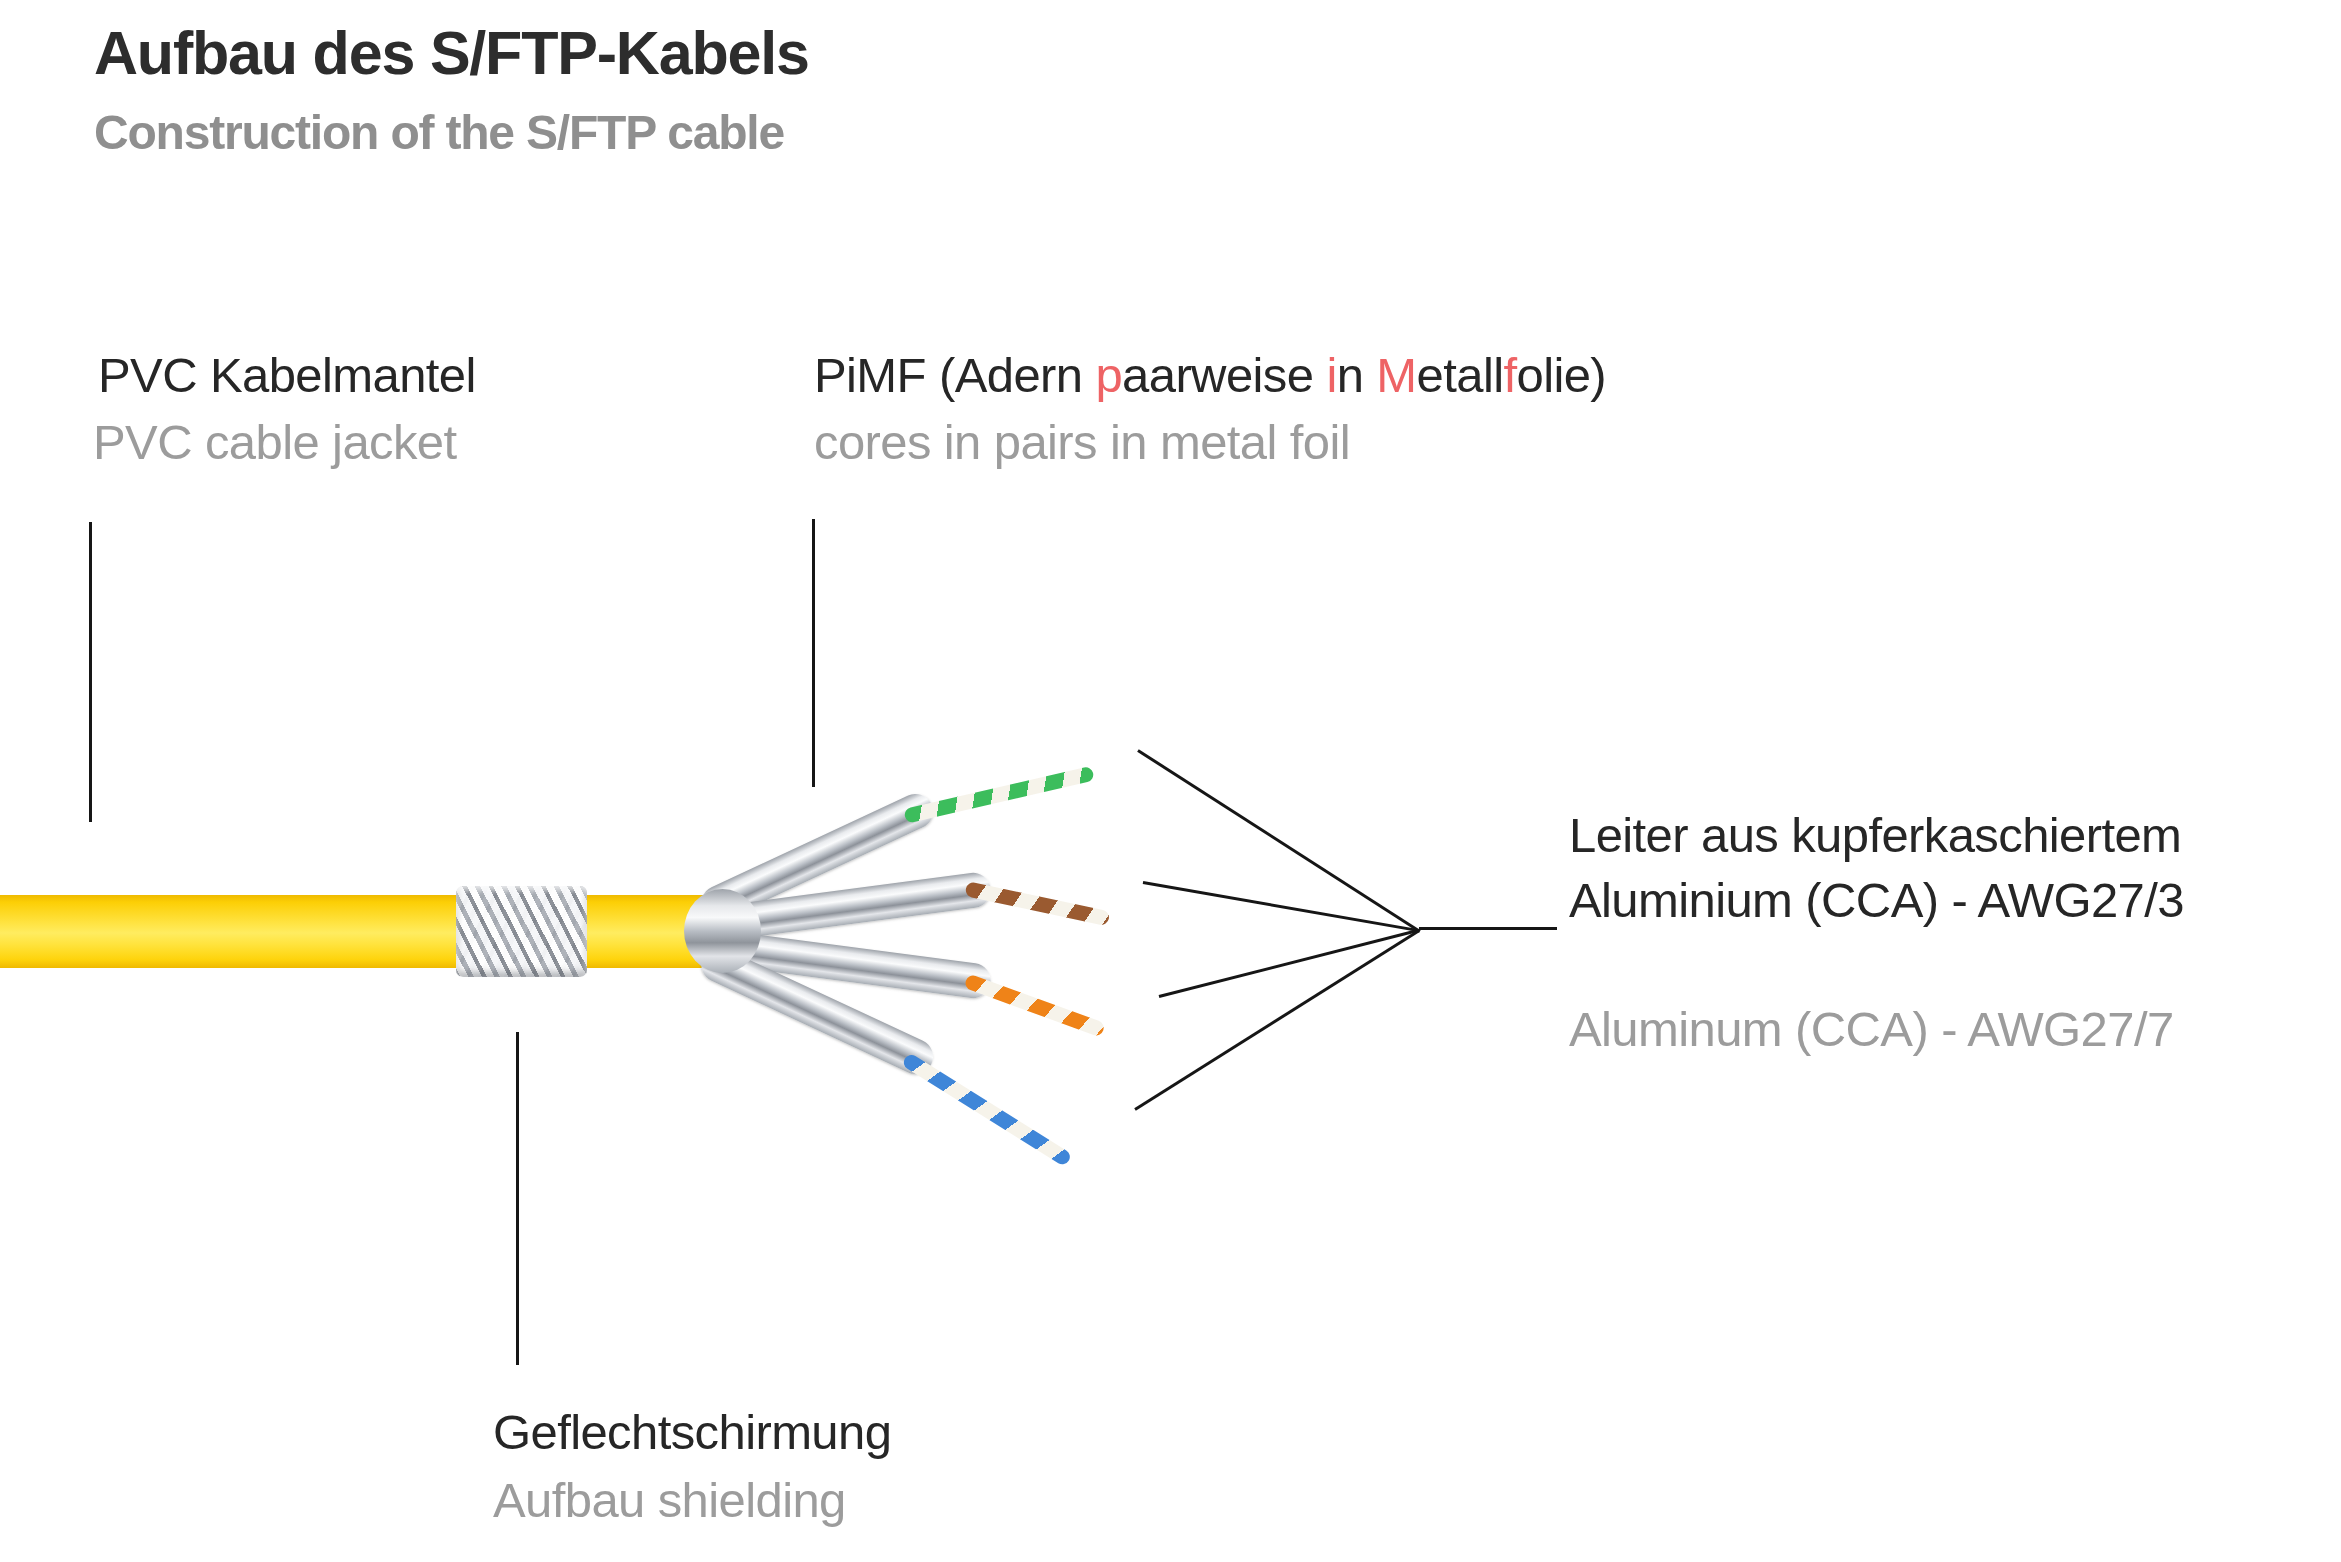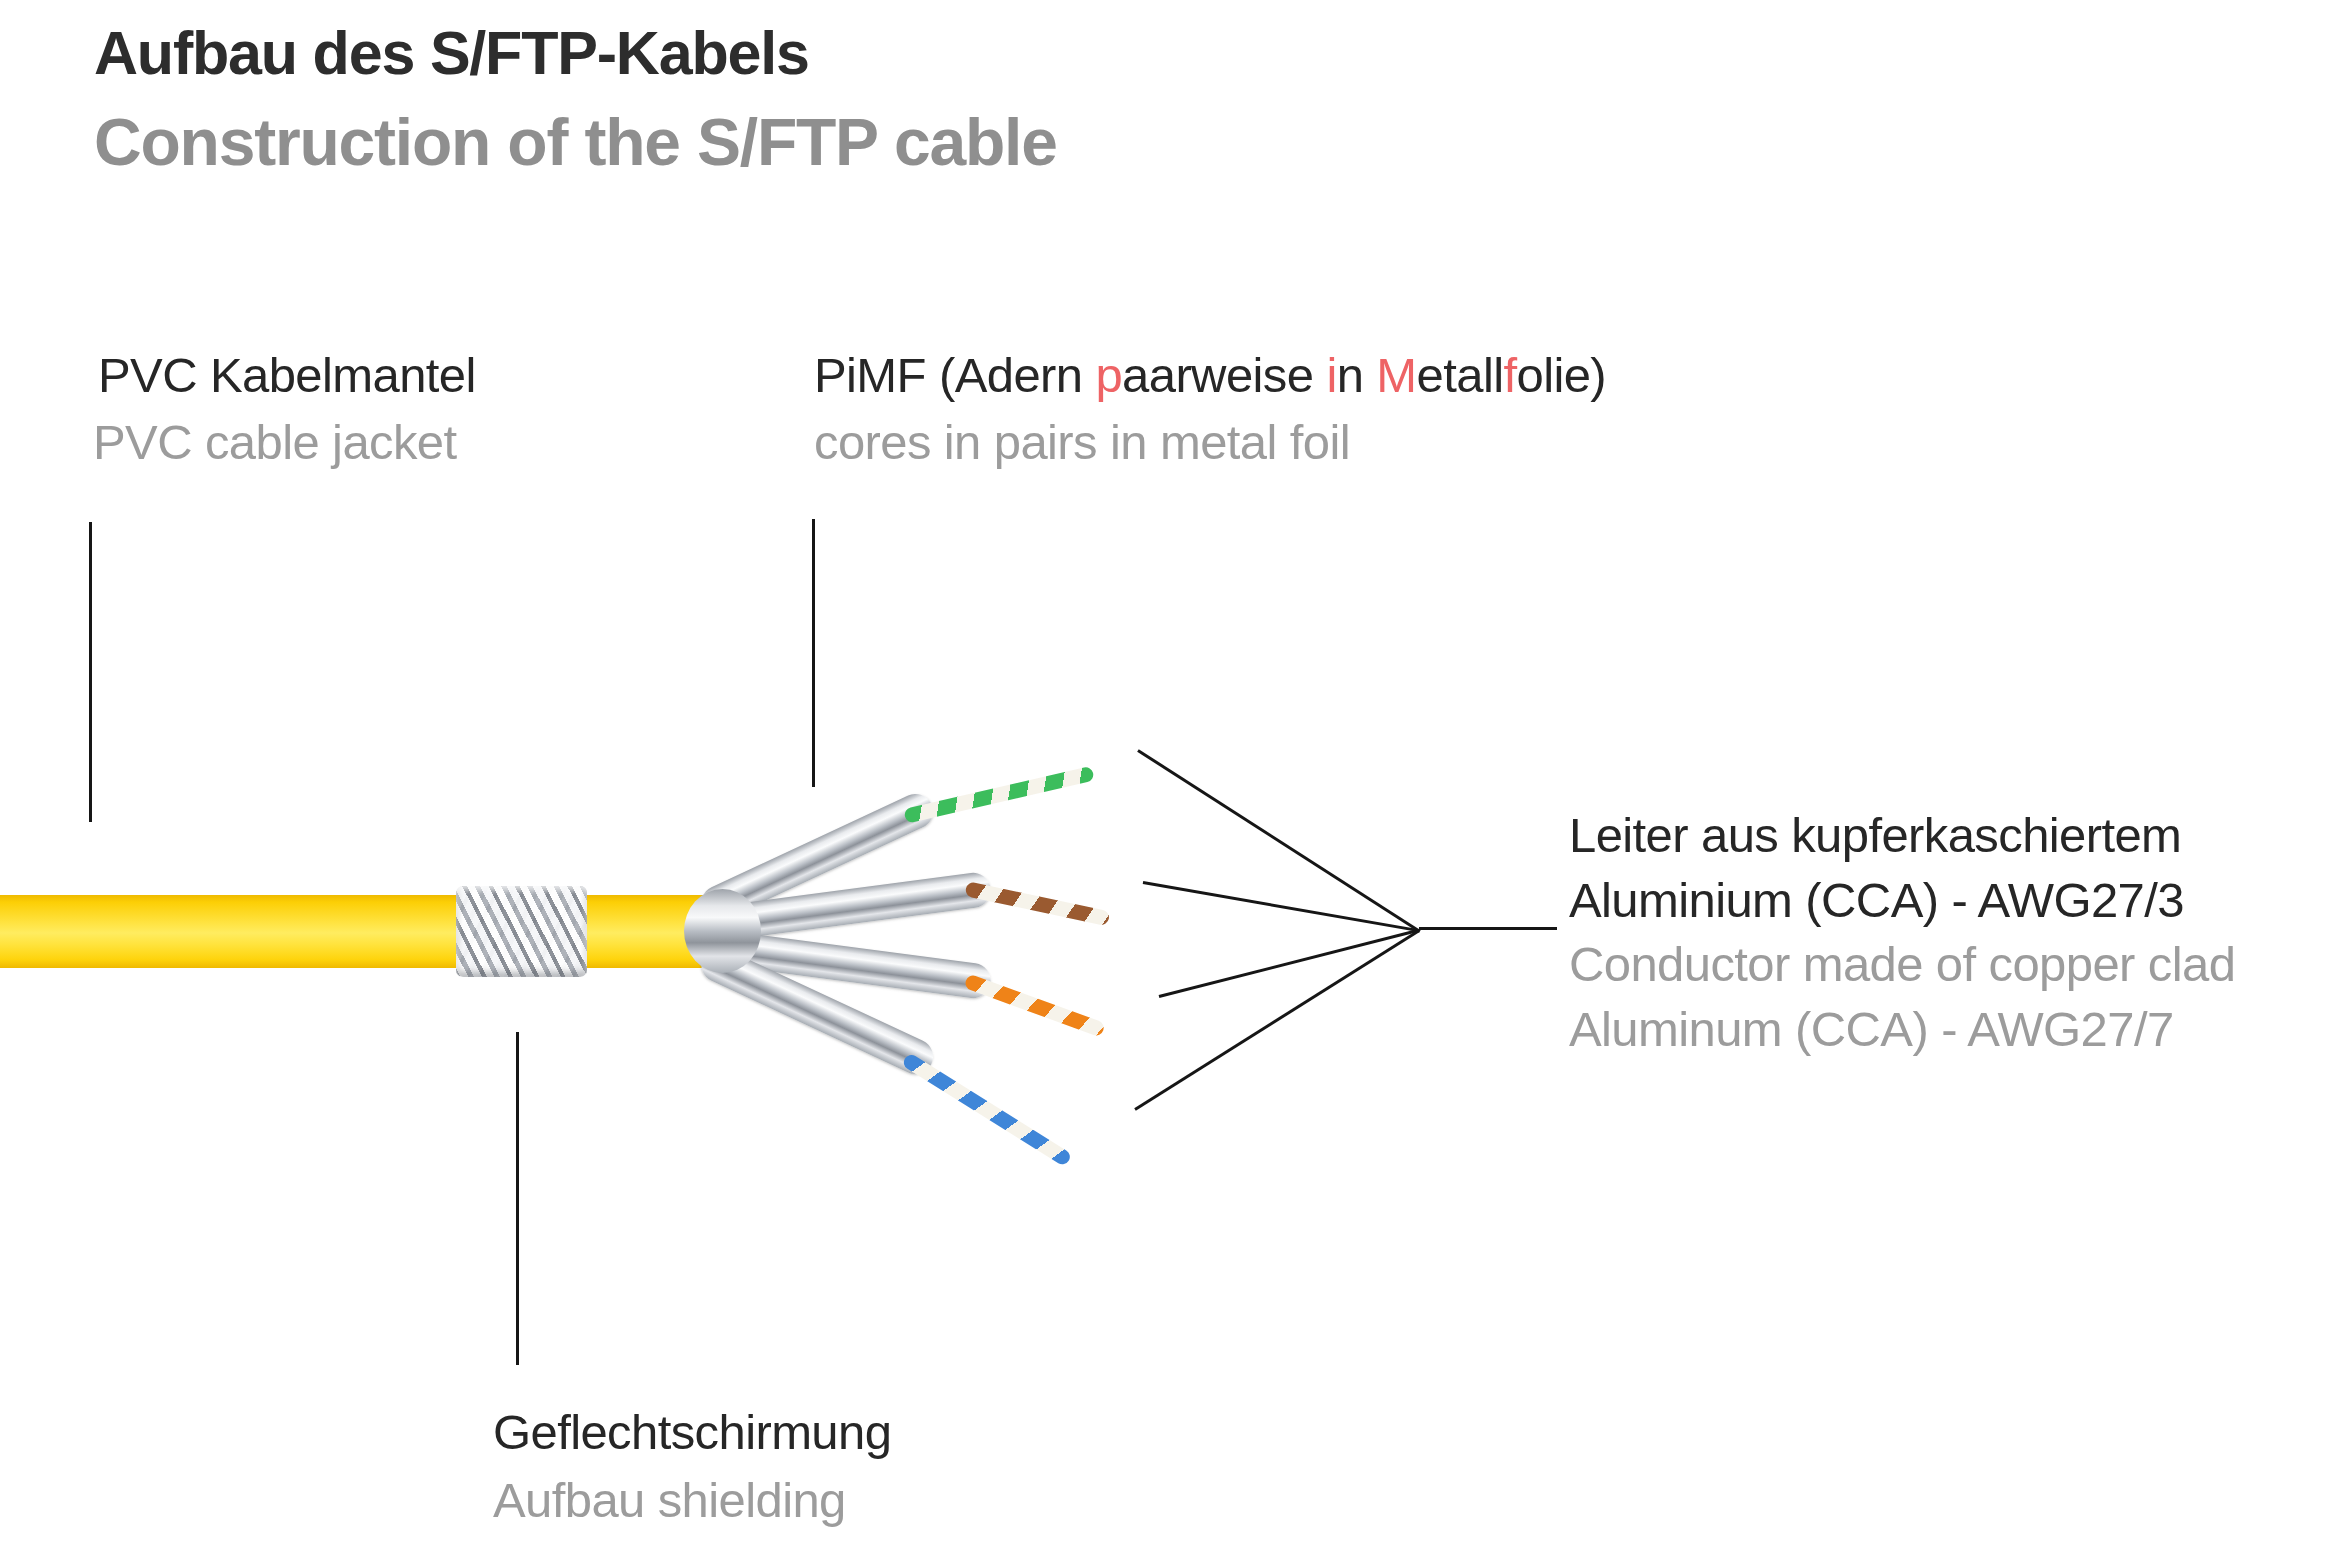--- a/index.html
+++ b/index.html
@@ -8,21 +8,21 @@
     width: 2342px;
     height: 1562px;
     background: #ffffff;
     overflow: hidden;
     font-family: "Liberation Sans", sans-serif;
   }
   .txt { position: absolute; white-space: nowrap; line-height: 1; }
 
   
   .title-de { left: 94px; top: 23.4px;  font-size: 61px; font-weight: 700; color: #2d2d2d; letter-spacing: -1.2px; }
-  .title-en { left: 94px; top: 109px; font-size: 66px; font-weight: 700; color: #8f8f8f; letter-spacing: -1.2px; }
+  .title-en { left: 94px; top: 109px; font-size: 48px; font-weight: 700; color: #8f8f8f; letter-spacing: -1.2px; }
 
   
   .lbl   { font-size: 49px; font-weight: 400; color: #262626; letter-spacing: -0.6px; }
   .lbl-g { font-size: 49px; font-weight: 400; color: #9c9c9c; letter-spacing: -0.6px; }
   .accent { color: #ee6365; }
 
   .pvc-de   { left: 78px;  top: 351px; margin-left: 20px; }
   .pvc-en   { left: 93px;  top: 418px; }
   .pimf-de  { left: 814px; top: 351px; }
   .pimf-en  { left: 814px; top: 418px; }
@@ -111,21 +111,20 @@
   <div class="txt title-en">Construction of the S/FTP cable</div>
 
   <div class="txt lbl pvc-de">PVC Kabelmantel</div>
   <div class="txt lbl-g pvc-en">PVC cable jacket</div>
 
   <div class="txt lbl pimf-de"><span>PiMF (Adern </span><span class="accent">p</span><span>aarweise </span><span class="accent">i</span><span>n </span><span class="accent">M</span><span>etall</span><span class="accent">f</span><span>olie)</span></div>
   <div class="txt lbl-g pimf-en">cores in pairs in metal foil</div>
 
   <div class="txt lbl cond-1">Leiter aus kupferkaschiertem</div>
   <div class="txt lbl cond-2">Aluminium (CCA) - AWG27/3</div>
-  <div class="txt lbl-g cond-3">Conductor made of copper clad</div>
   <div class="txt lbl-g cond-4">Aluminum (CCA) - AWG27/7</div>
 
   <div class="txt lbl braid-de">Geflechtschirmung</div>
   <div class="txt lbl-g braid-en">Aufbau shielding</div>
 
   <div class="line vline pvc-line"></div>
   <div class="line vline pimf-line"></div>
   <div class="line vline braid-line"></div>
   <div class="line fan fan1"></div>
   <div class="line fan fan2"></div>

